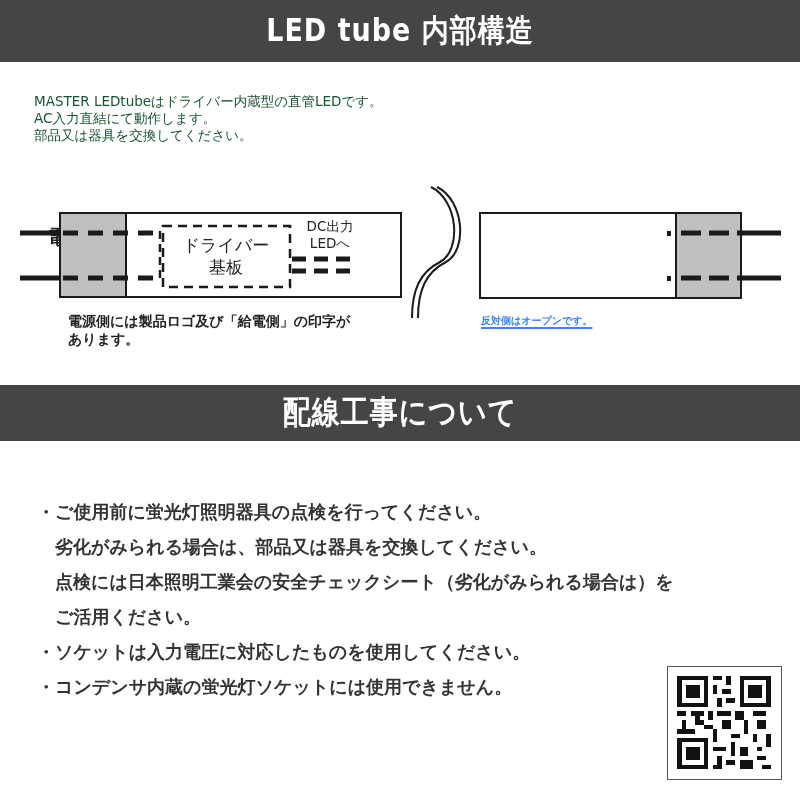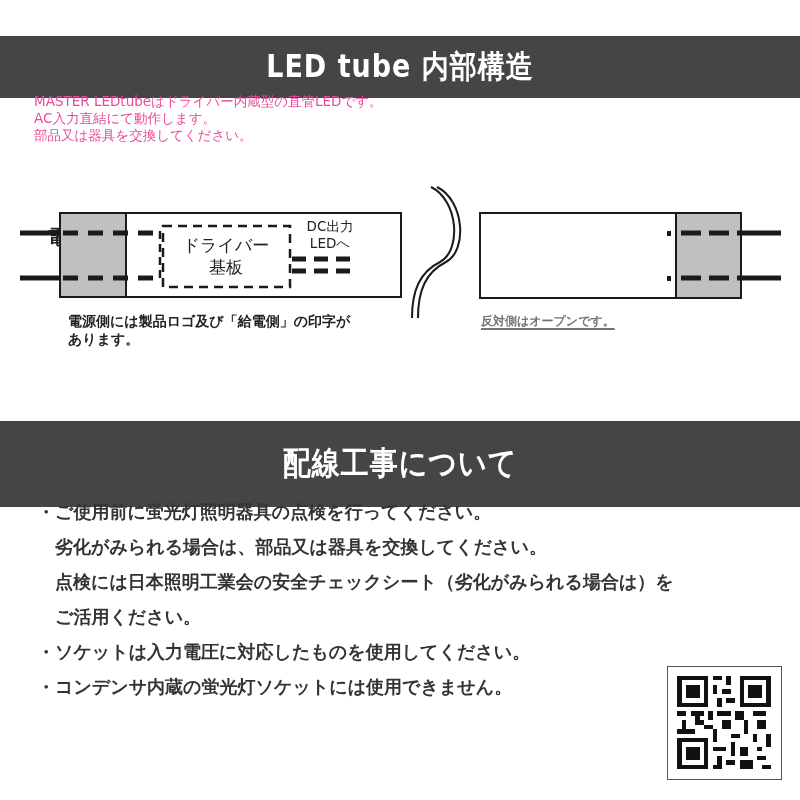--- a/index.html
+++ b/index.html
@@ -6,29 +6,29 @@
   body {
     width: 800px; height: 800px; position: relative; overflow: hidden;
     background: #ffffff;
     font-family: "DejaVu Sans", "Liberation Sans", sans-serif;
     color: #333333;
   }
   .banner {
     position: absolute; left: 0; width: 800px;
     background: #454545; color: #ffffff;
     display: flex; align-items: center; justify-content: center;
-    font-weight: bold; letter-spacing: 1px; margin-top: 36px;
+    font-weight: bold; letter-spacing: 1px;
   }
   #banner1 { top: 0; height: 62px; font-size: 27px; }
-  #banner2 { top: 385px; height: 86px; font-size: 28px; }
+  #banner2 { top: 385px; height: 56px; font-size: 28px; }
   .banner span { transform: scaleY(1.15); display: inline-block; }
 
   .intro {
     position: absolute; left: 34px; top: 93px;
-    font-size: 13.5px; line-height: 17px; color: #ec4899;
+    font-size: 13.5px; line-height: 17px; color: #14532d;
     white-space: nowrap;
   }
   .intro div { display: block; }
 
   .side-label {
     position: absolute; left: 47px; top: 180px;
     font-size: 20px; font-weight: bold; color: #222; margin-top: 44px;
   }
 
   svg.diagram { position: absolute; left: 0; top: 0; }
@@ -41,21 +41,21 @@
     position: absolute; left: 300px; top: 218px; width: 60px;
     text-align: center; font-size: 13.5px; line-height: 17px; color: #222;
   }
   .cap-left {
     position: absolute; left: 68px; top: 312px;
     font-size: 14px; line-height: 18px; font-weight: bold; color: #222;
     white-space: nowrap;
   }
   .cap-right {
     position: absolute; left: 481px; top: 312px;
-    font-size: 12px; line-height: 18px; font-weight: bold; color: #737373;
+    font-size: 10px; line-height: 18px; font-weight: bold; color: #3b82f6;
     text-decoration: underline; text-underline-offset: 3px; text-decoration-thickness: 2px;
     white-space: nowrap;
   }
 
   .notes {
     position: absolute; left: 37px; top: 497px;
     font-size: 18px; color: #333; white-space: nowrap;
   }
   .note-line { height: 35px; line-height: 30px; font-weight: bold; }
   .note-line .bullet { display: inline-block; width: 18px; }

